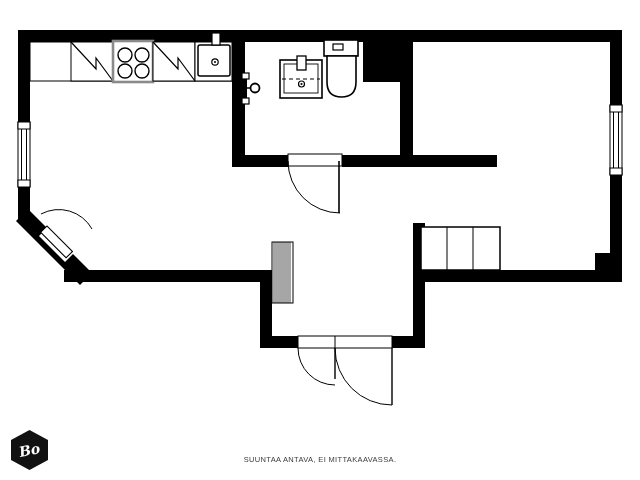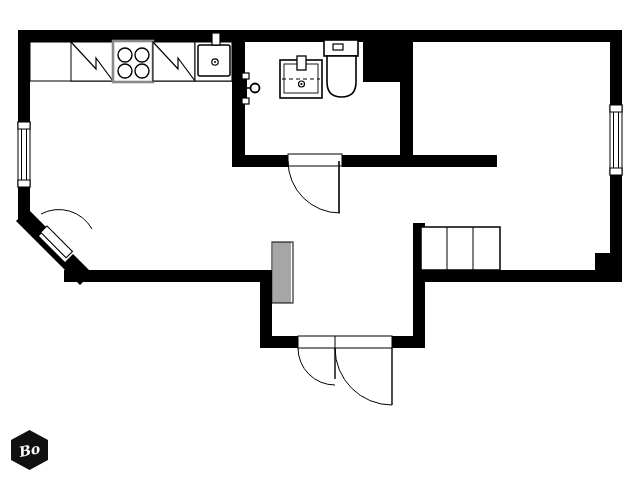--- a/index.html
+++ b/index.html
@@ -152,14 +152,15 @@
     <line x1="447" y1="227" x2="447" y2="270" stroke-width="1"></line>
     <line x1="473" y1="227" x2="473" y2="270" stroke-width="1"></line>
   </g>
 
   <g>
     <polygon points="29.5,430 48,440 48,460 29.5,470 11,460 11,440" fill="#111111"></polygon>
     <text class="logo-text" x="29.5" y="455" text-anchor="middle" font-size="14" fill="#ffffff" transform="rotate(-12 29.5 450)">Bo</text>
   </g>
 </svg>
 
+<div class="footer-note">SUUNTAA ANTAVA, EI MITTAKAAVASSA.</div>
 
 </div>
 
 </body></html>

